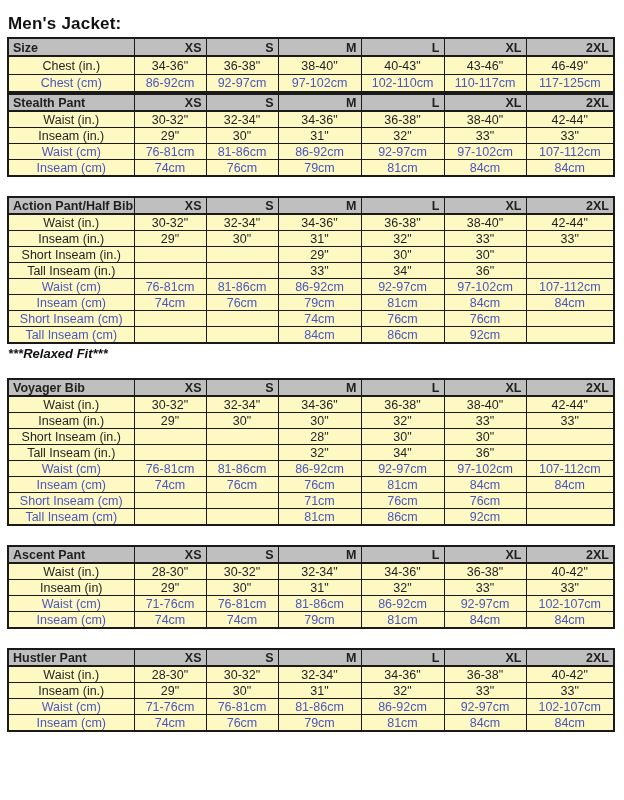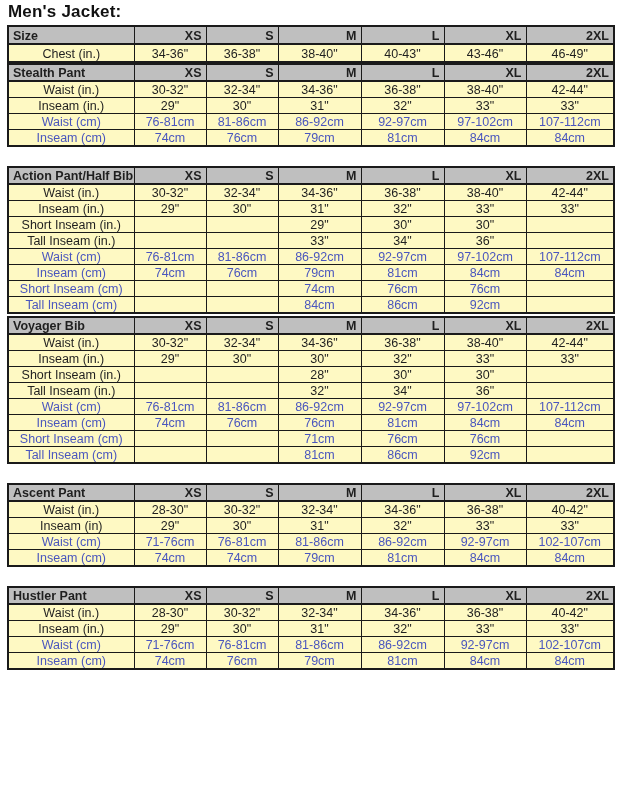--- a/index.html
+++ b/index.html
@@ -14,20 +14,21 @@
     padding: 0;
     background: #ffffff;
     width: 624px;
     height: 800px;
     overflow: hidden;
     font-family: "Liberation Sans", sans-serif;
     color: var(--text);
   }
   .page {
     padding: 2px 8px 0 7px;
+    margin-top: 12px;
   }
   .heading {
     font-weight: bold;
     color: #111;
     margin: 0 0 3px 1px;
     letter-spacing: 0.2px;
   }
   .h1 { font-size: 17px; line-height: 20px; }
   .h2 { font-size: 18px; line-height: 21px; margin-top: 17px; }
 
@@ -103,20 +104,29 @@
     <tbody>
           <tr>
             <td class="label-cell">Chest (in.)</td>
             <td class="val">34-36"</td>
             <td class="val">36-38"</td>
             <td class="val">38-40"</td>
             <td class="val">40-43"</td>
             <td class="val">43-46"</td>
             <td class="val">46-49"</td>
           </tr>
+          <tr class="metric">
+            <td class="label-cell">Chest (cm)</td>
+            <td class="val">86-92cm</td>
+            <td class="val">92-97cm</td>
+            <td class="val">97-102cm</td>
+            <td class="val">102-110cm</td>
+            <td class="val">110-117cm</td>
+            <td class="val">117-125cm</td>
+          </tr>
         </tbody>
   </table>
 </div>
 
   <div id="pant-tables">
   <table class="size-table">
     <colgroup>
       <col style="width:126px">
       <col style="width:72px">
       <col style="width:72px">
@@ -265,20 +275,21 @@
             <td class="label-cell">Tall Inseam (cm)</td>
             <td class="val"></td>
             <td class="val"></td>
             <td class="val">84cm</td>
             <td class="val">86cm</td>
             <td class="val">92cm</td>
             <td class="val"></td>
           </tr>
         </tbody>
   </table>
+<div class="footnote">***Relaxed Fit***</div>
   <table class="size-table">
     <colgroup>
       <col style="width:126px">
       <col style="width:72px">
       <col style="width:72px">
       <col style="width:83px">
       <col style="width:83px">
       <col style="width:82px">
       <col style="width:88px">
     </colgroup>

